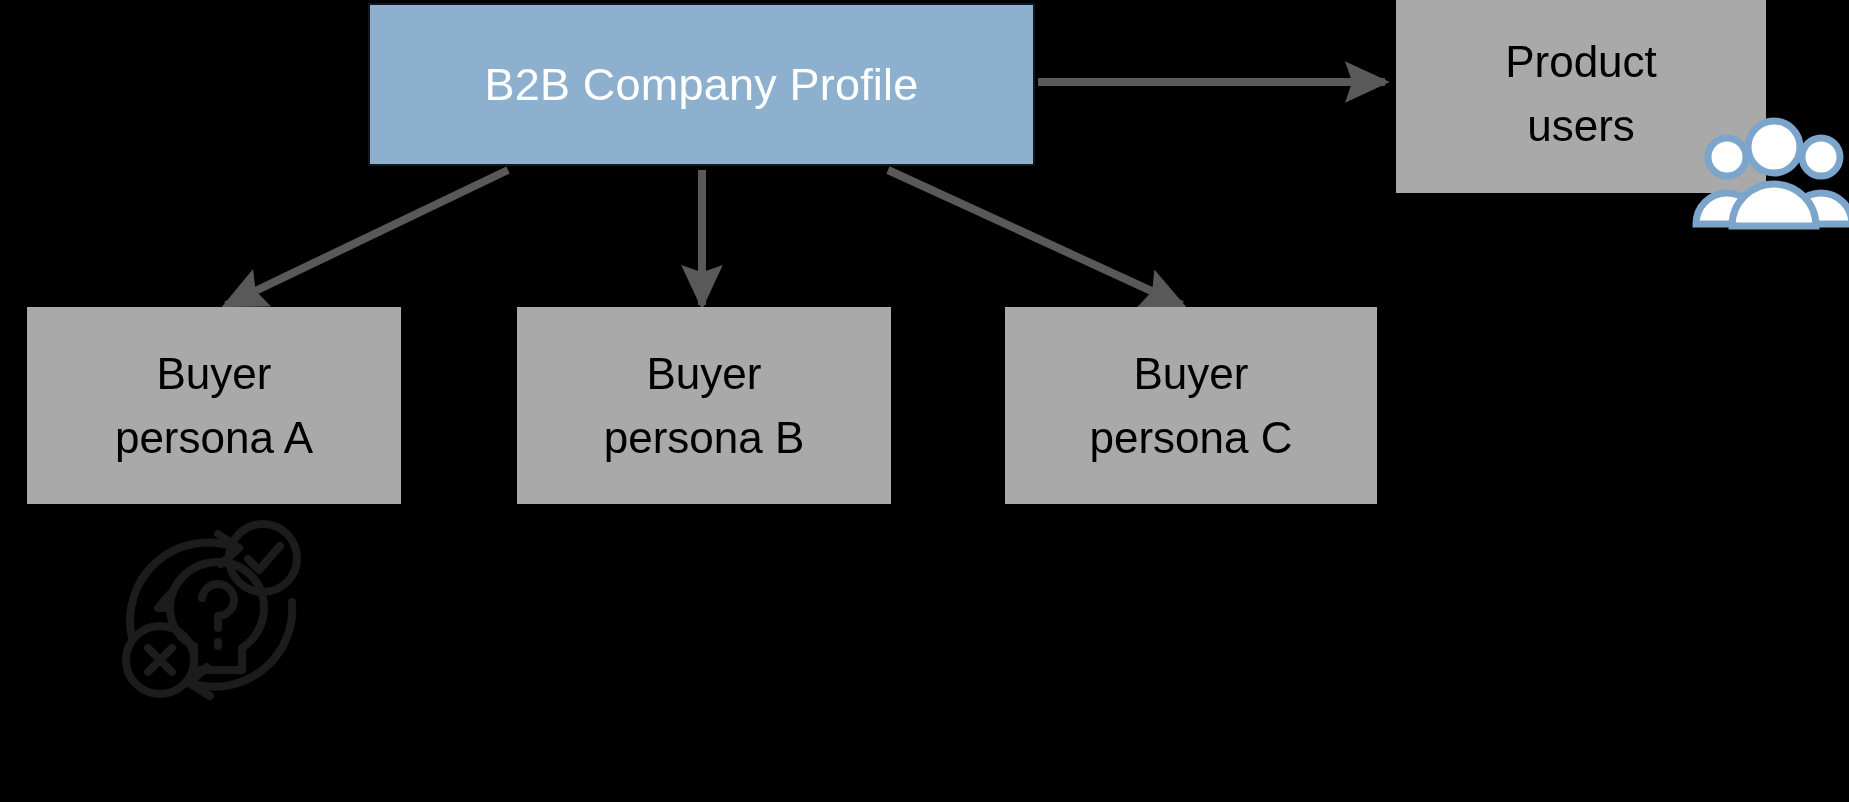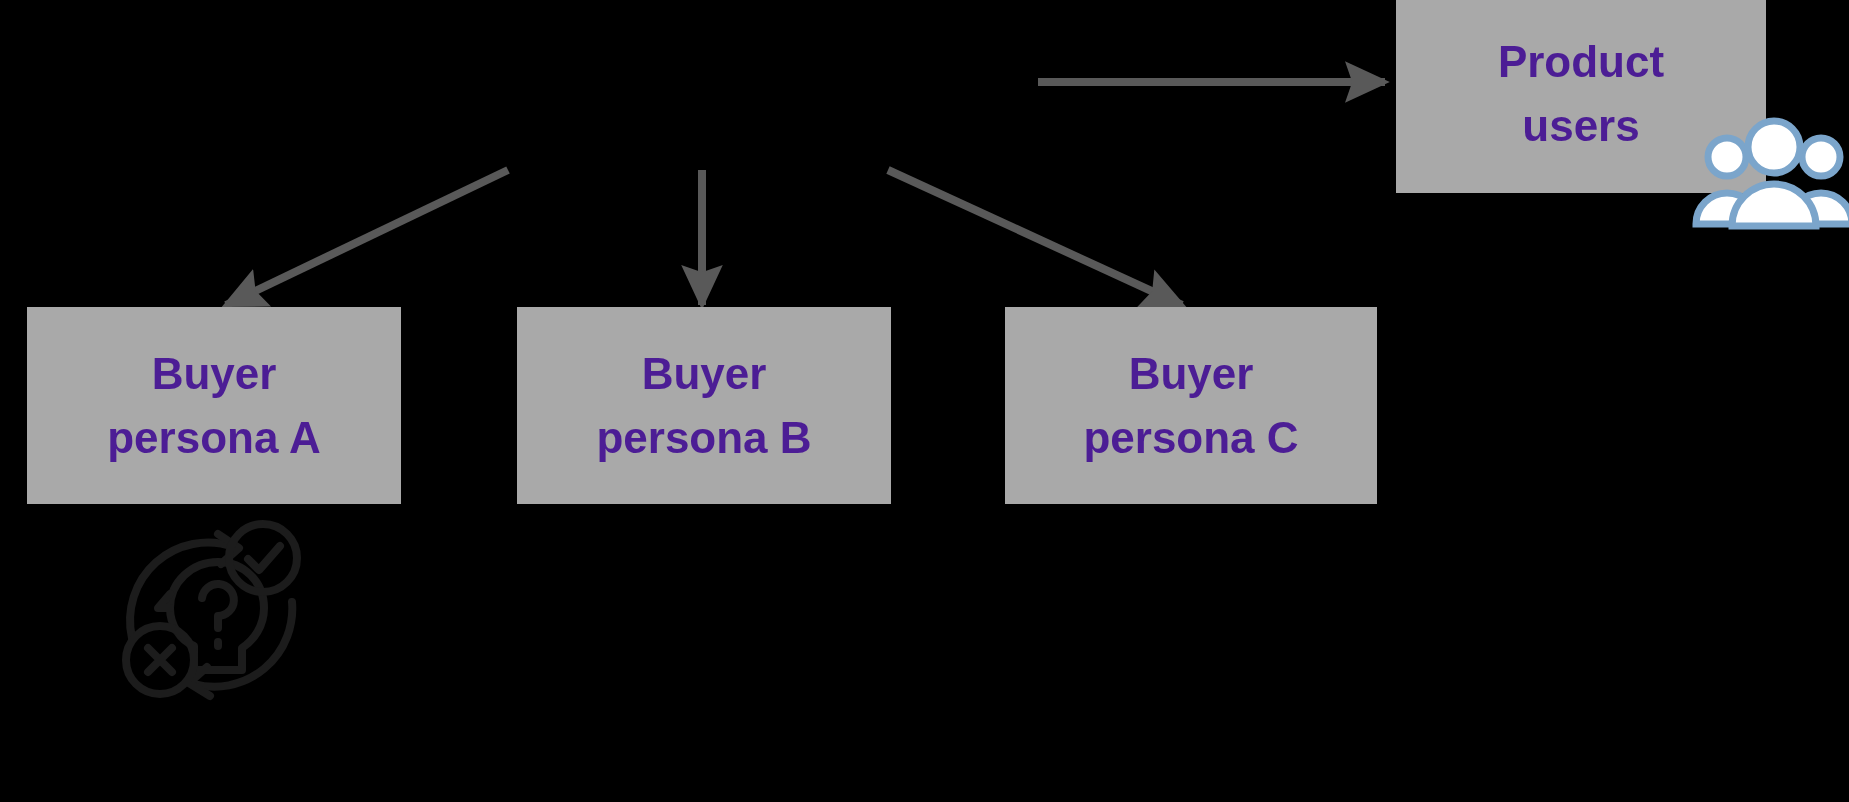--- a/index.html
+++ b/index.html
@@ -45,23 +45,23 @@
     font-size: 45px;
     font-weight: 400;
     letter-spacing: 0.2px;
   }
   
   .node-grey {
     background: #a9a9a9;
     border: 0;
   }
   .node-grey .node-label {
-    color: #4c1d95;
+    color: #000000;
     font-size: 44px;
-    font-weight: 700;
+    font-weight: 400;
   }
   #node-product-users {
     left: 1396px;
     top: -6px;
     width: 370px;
     height: 199px;
   }
   #node-persona-a {
     left: 27px;
     top: 307px;
@@ -128,20 +128,23 @@
 
     <g>
       <line x1="702" y1="170" x2="702" y2="305" stroke="#595959" stroke-width="8" marker-end="url(#arrowhead)"></line>
     </g>
 
     <g>
       <line x1="888" y1="170" x2="1182" y2="305" stroke="#595959" stroke-width="8" marker-end="url(#arrowhead)"></line>
     </g>
   </svg>
 
+  <div class="node" id="node-root">
+    <span class="node-label">B2B Company Profile</span>
+  </div>
 
   <div class="node node-grey" id="node-product-users">
     <span class="node-label">Product
 users</span>
   </div>
 
   <div class="node node-grey" id="node-persona-a">
     <span class="node-label">Buyer
 persona A</span>
   </div>

